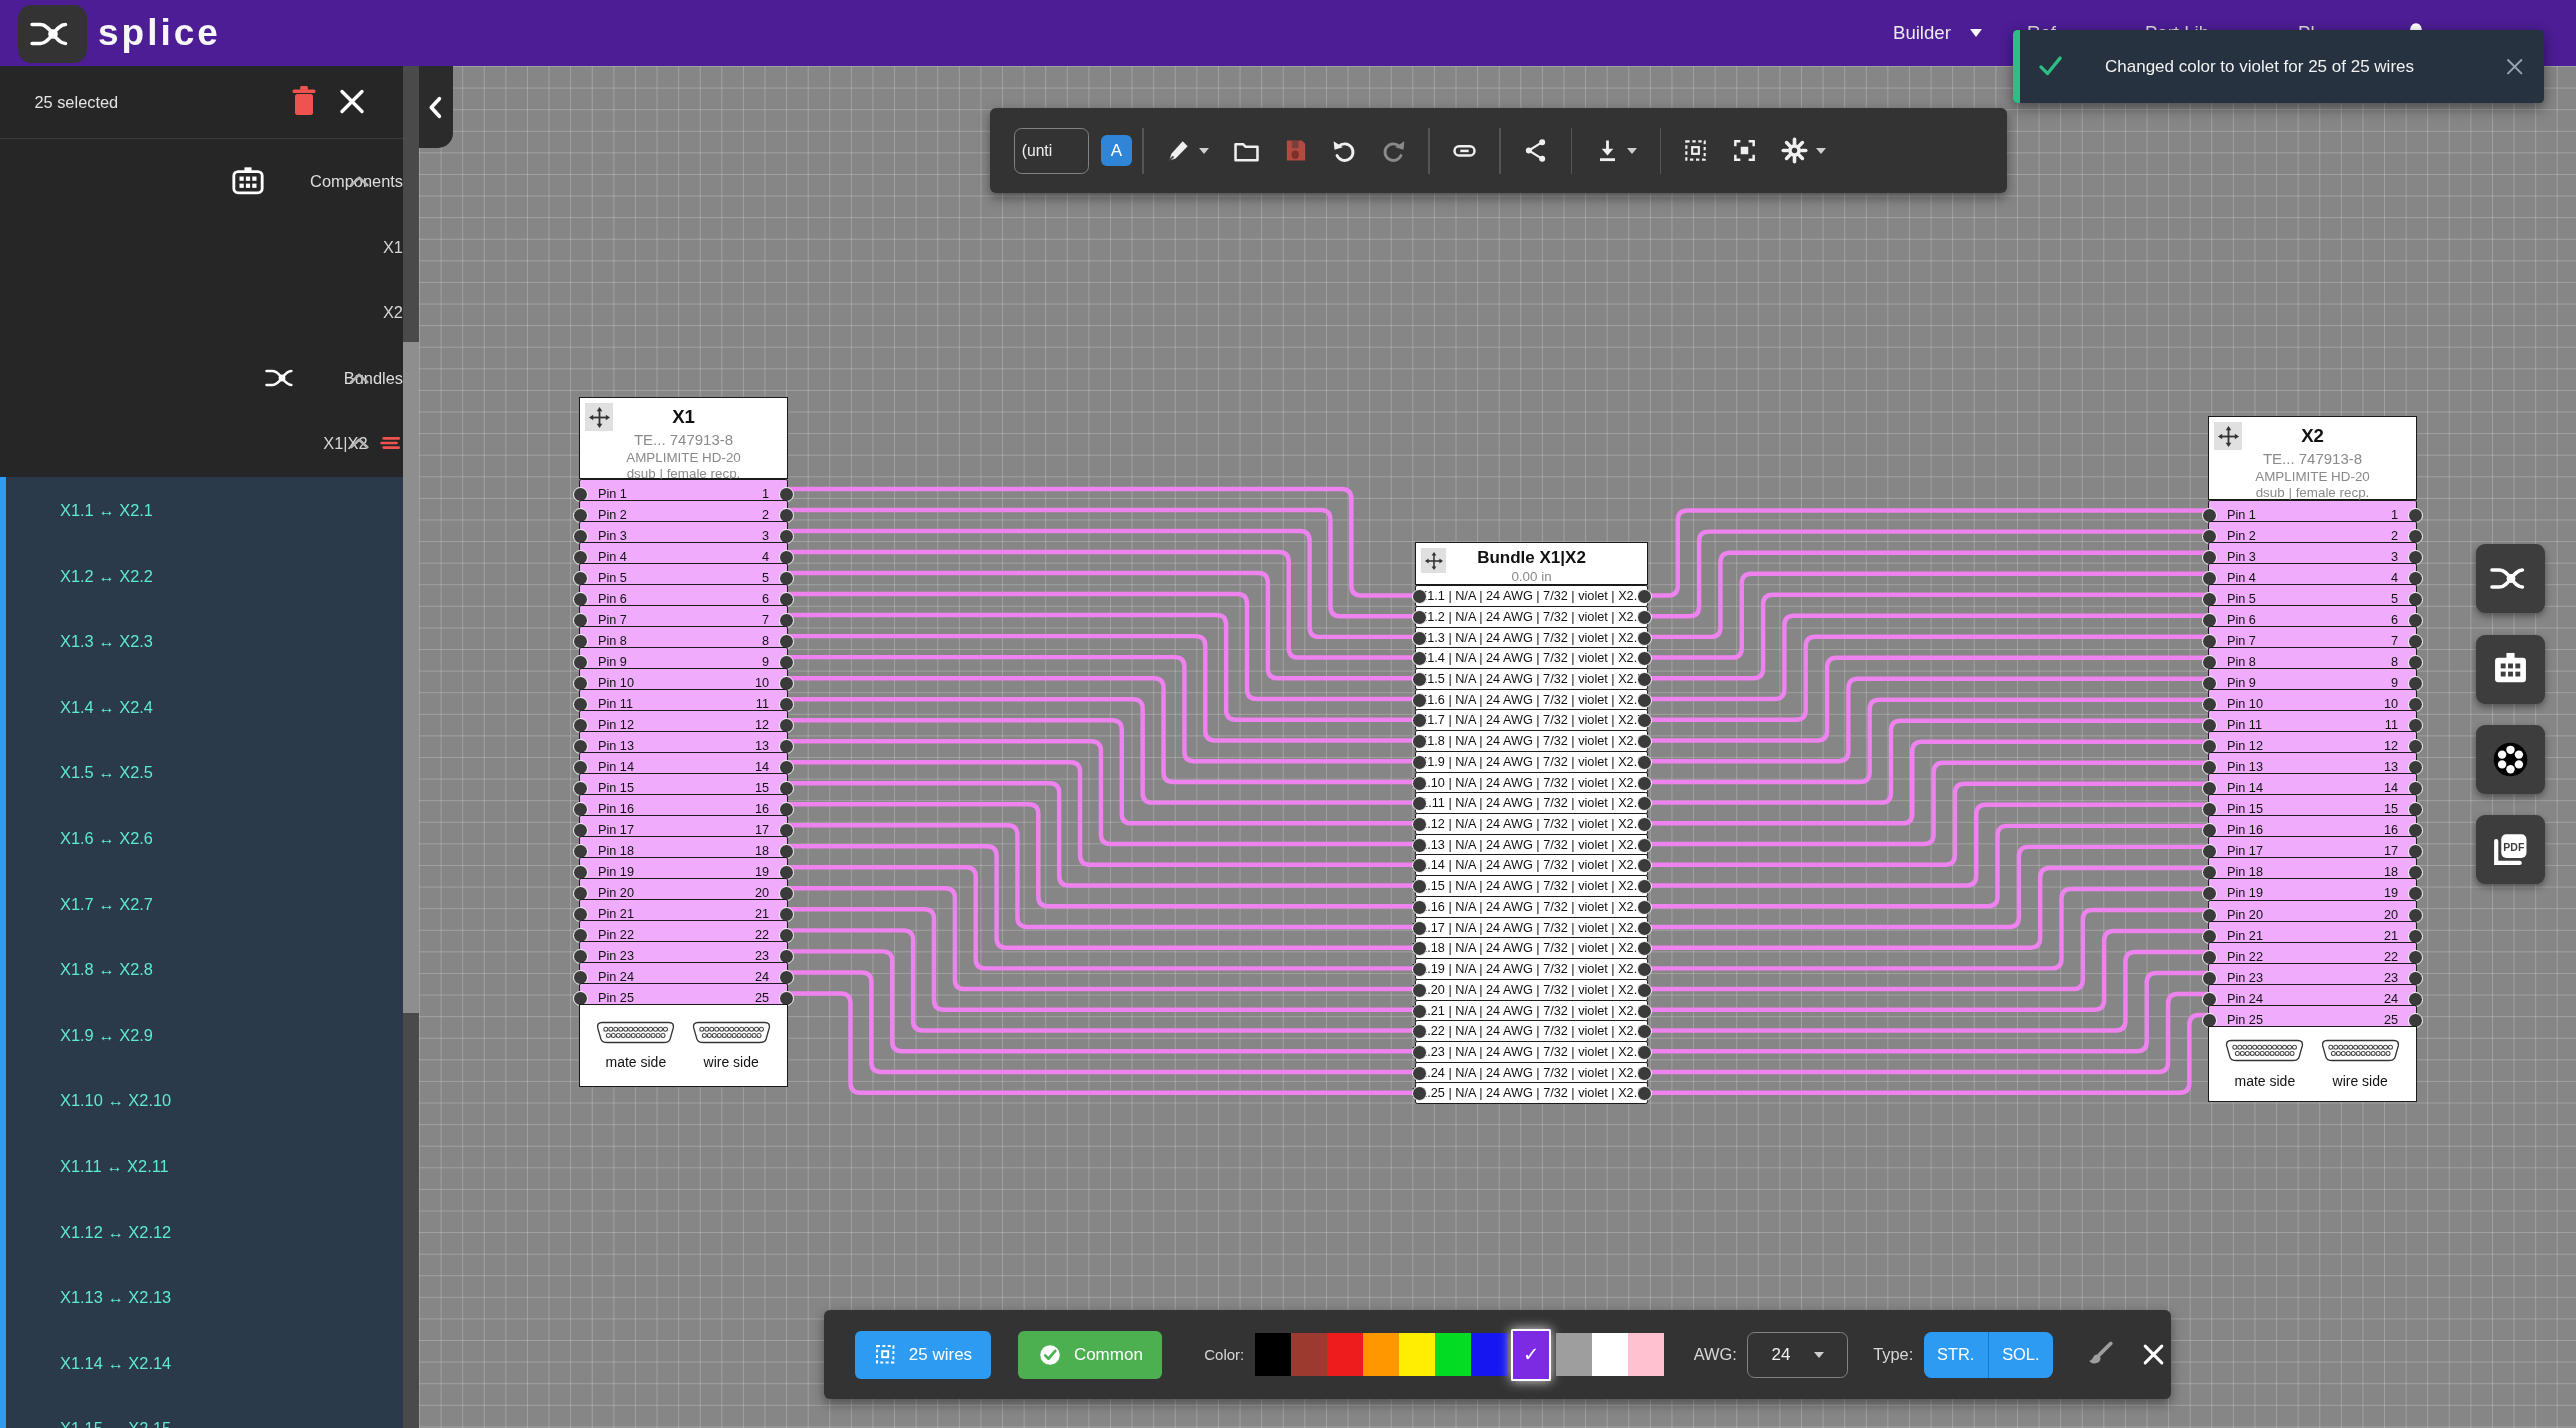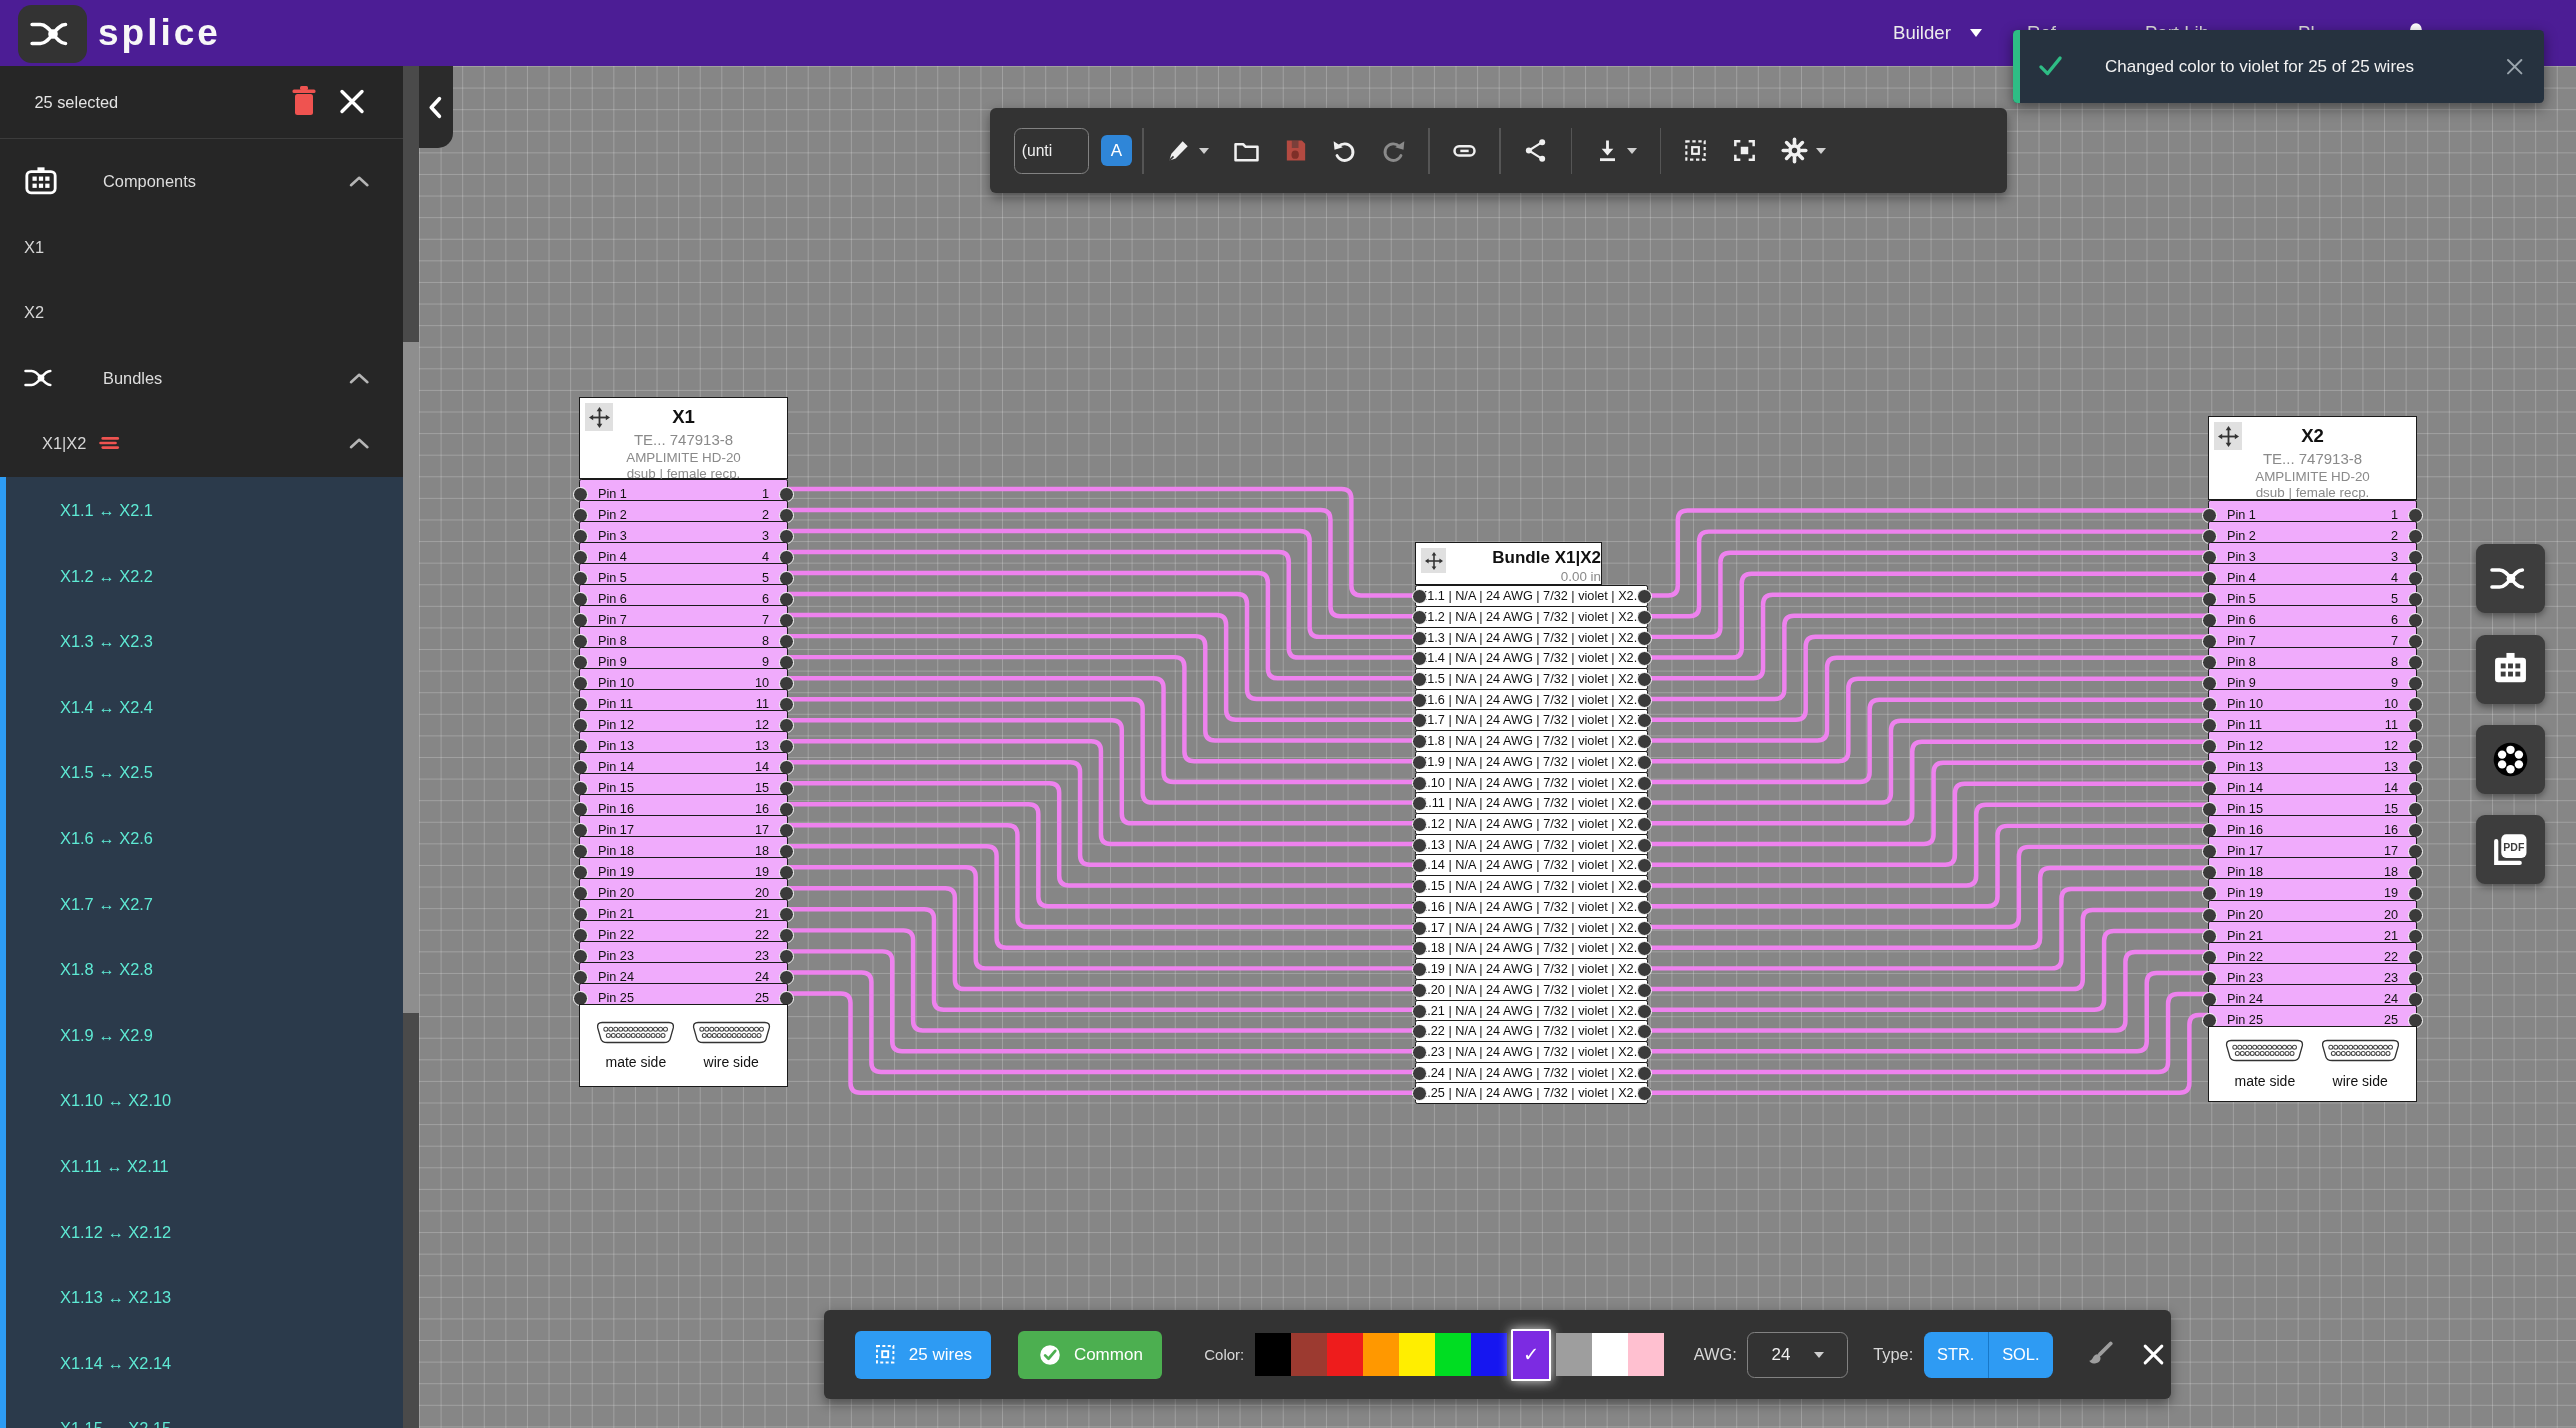--- a/index.html
+++ b/index.html
@@ -19,21 +19,21 @@
          box-shadow:0 4.5px 13.4px rgba(0,0,0,.45);display:flex;align-items:center;}
   #toast-accent{position:absolute;left:0;top:0;width:6.7px;height:73px;background:#2ebd85;border-radius:4.5px 0 0 4.5px;}
   #toast-msg{font-size:17px;color:#f2f2f2;margin-left:42px;}
   #toast-close{margin-left:auto;margin-right:19.4px;cursor:pointer;}
   
   #sidebar{left:0;top:66px;width:403px;height:1363px;background:#262626;z-index:30;}
   #selbar{left:0;top:0;width:403px;height:72px;border-bottom:1.5px solid #3c3c3c;display:flex;align-items:center;padding-left:12px;}
   #selbar-label{margin-left:22.4px;font-size:16.4px;color:#e3e3e3;}
   #selbar-trash{position:absolute;left:289px;top:19.4px;cursor:pointer;}
   #selbar-close{position:absolute;left:337px;top:19.4px;cursor:pointer;}
-  .side-row{left:0;width:403px;height:66px;display:flex;align-items:center;cursor:pointer;}
+  .side-row{left:0;width:403px;height:66px;display:flex;align-items:center;cursor:pointer;justify-content:flex-end;}
   .side-row .lbl{font-size:16.4px;color:#dedede;}
   .sec-icon{width:34px;margin-left:24px;margin-right:45px;display:flex;justify-content:center;}
   .chev{position:absolute;right:33px;}
   .item-lbl{margin-left:24px;font-size:16.4px;color:#d6d6d6;}
   #wire-list{left:0;top:411px;width:403px;height:951px;background:#2b3a4b;border-left:6px solid #2d9cf4;box-sizing:border-box;overflow:hidden;}
   .wire-item{position:absolute;left:0;width:397px;height:66px;display:flex;align-items:center;cursor:pointer;}
   .wire-item span{margin-left:54px;font-size:16.4px;color:#5eead4;}
   #side-scroll{left:403px;top:66px;width:16.4px;height:1363px;background:#4a4a4a;z-index:31;}
   #side-thumb{left:0;top:276px;width:16.4px;height:671px;background:#8e8e8e;position:absolute;}
   
@@ -526,21 +526,21 @@
               <circle cx="70" cy="19.5" r="2.7" fill="none" stroke="#444" stroke-width="1.4"></circle>
               <circle cx="76.7" cy="19.5" r="2.7" fill="none" stroke="#444" stroke-width="1.4"></circle>
               <circle cx="83.4" cy="19.5" r="2.7" fill="none" stroke="#444" stroke-width="1.4"></circle>
               <circle cx="90.1" cy="19.5" r="2.7" fill="none" stroke="#444" stroke-width="1.4"></circle>
             </svg>
             <div class="dlabel">wire side</div>
           </div>
         </div>
       </div>
       <div class="blk" style="left: 1415px; top: 0px;">
-        <div class="blk-head" style="left: 0px; top: 542px; width: 187px; height: 43px; text-align: right;">
+        <div class="blk-head" style="left: 0px; top: 542px; width: 233px; height: 43px;">
           <div class="move-handle" style="width: 25px; height: 25px; left: 5.2px; top: 5.2px;">
             <svg width="18" height="18" viewBox="0 0 30 30">
               <g stroke="#333" stroke-width="2.6">
                 <line x1="15" y1="5" x2="15" y2="25"></line>
                 <line x1="5" y1="15" x2="25" y2="15"></line>
               </g>
               <polygon points="15,0 11,6 19,6" fill="#333"></polygon>
               <polygon points="15,30 11,24 19,24" fill="#333"></polygon>
               <polygon points="0,15 6,11 6,19" fill="#333"></polygon>
               <polygon points="30,15 24,11 24,19" fill="#333"></polygon>

